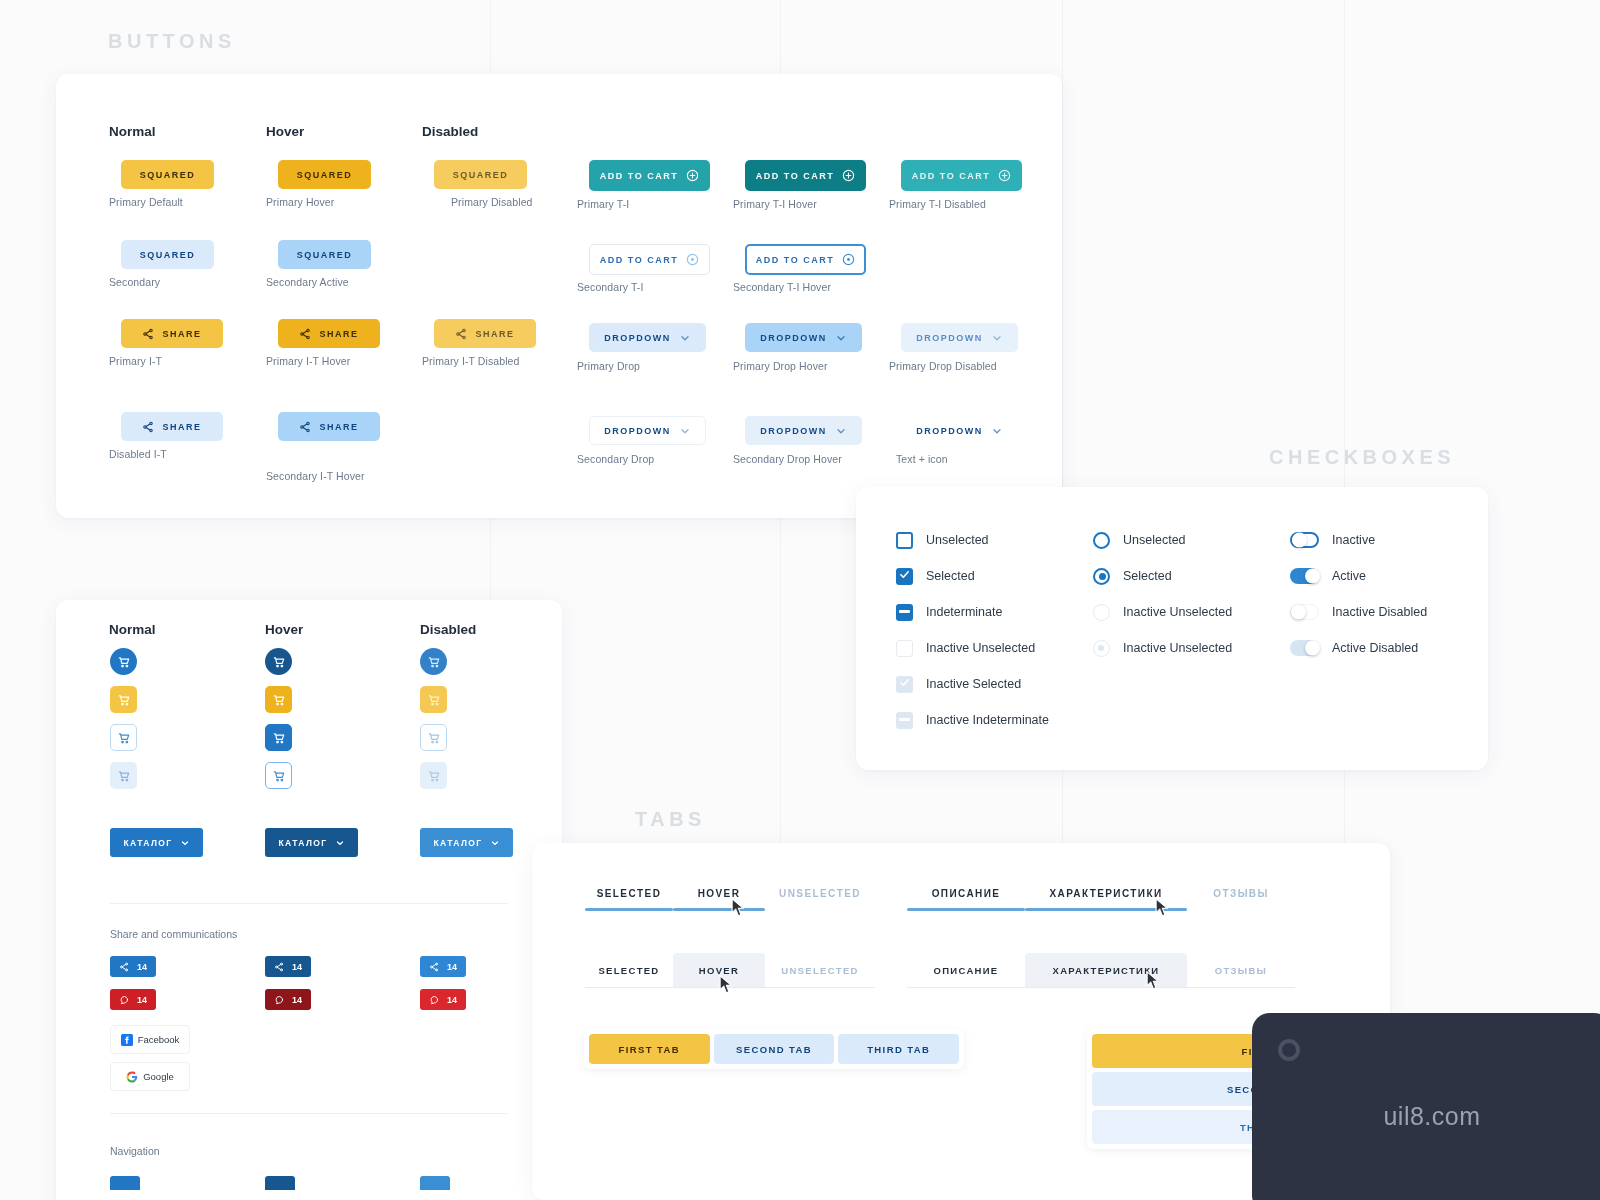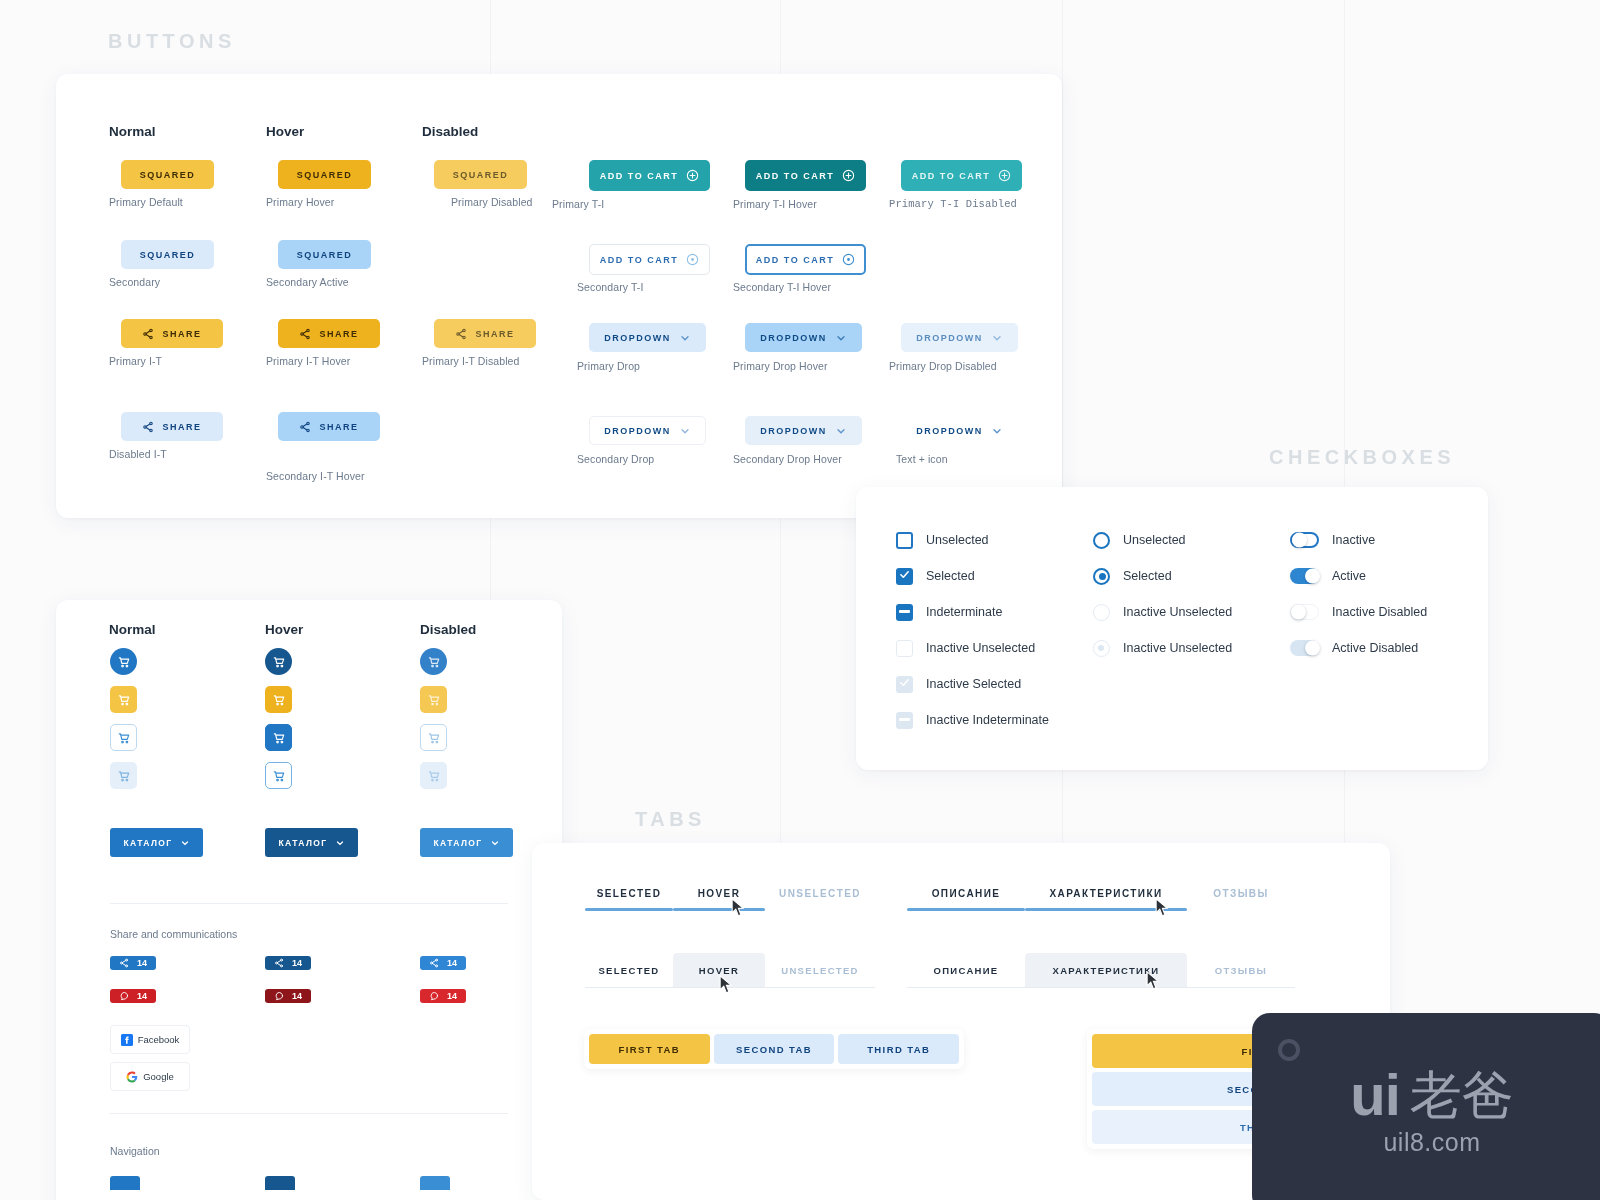--- a/index.html
+++ b/index.html
@@ -89,21 +89,21 @@
     align-items:center;justify-content:center;gap:7px;
     font-size:8.5px;font-weight:bold;letter-spacing:1.4px;color:#fff;cursor:pointer;
   }
   .k1{background:#2277c4;} .k2{background:#17578f;} .k3{background:#3a8ed3;}
 
   .divider{ height:1px; background:#eceff3; }
   .small-lbl{ font-size:10.5px; color:#6b7a8d; }
 
   .pillbtn{
     display:inline-flex;align-items:center;justify-content:center;gap:8px;
-    height:14px;padding:0 9px;border-radius:3px;font-size:9px;font-weight:bold;color:#fff;cursor:pointer;
+    height:21px;padding:0 9px;border-radius:3px;font-size:9px;font-weight:bold;color:#fff;cursor:pointer;
   }
   .p-blue{background:#2277c4;} .p-blue-d{background:#17578f;} .p-blue-l{background:#2f86d4;}
   .p-red{background:#cc2026;} .p-red-d{background:#8e161b;} .p-red-l{background:#d8272d;}
 
   .socbtn{
     width:80px;height:29px;background:#fff;border:1px solid #edf0f4;border-radius:4px;
     display:inline-flex;align-items:center;justify-content:center;gap:5px;
     font-size:9.5px;color:#2d3a49;cursor:pointer;
   }
 
@@ -293,21 +293,21 @@
   <button class="btn w-cart b-teal" style="position:absolute;left:521px;top:86px;">
     <span>ADD TO CART</span>
     <span class="icn">
         <svg width="13" height="13" viewBox="0 0 24 24" fill="none" stroke="#fff" stroke-width="2">
           <circle cx="12" cy="12" r="9.5"></circle>
           <line x1="12" y1="7.6" x2="12" y2="16.4" stroke-linecap="round"></line>
           <line x1="7.6" y1="12" x2="16.4" y2="12" stroke-linecap="round"></line>
         </svg>
       </span>
   </button>
-  <div class="cap" style="position:absolute;left:496px;top:124px;">Primary T-I</div>
+  <div class="cap" style="position:absolute;left:521px;top:124px;">Primary T-I</div>
 
   <button class="btn w-cart b-teal-h" style="position:absolute;left:677px;top:86px;">
     <span>ADD TO CART</span>
     <span class="icn">
         <svg width="13" height="13" viewBox="0 0 24 24" fill="none" stroke="#fff" stroke-width="2">
           <circle cx="12" cy="12" r="9.5"></circle>
           <line x1="12" y1="7.6" x2="12" y2="16.4" stroke-linecap="round"></line>
           <line x1="7.6" y1="12" x2="16.4" y2="12" stroke-linecap="round"></line>
         </svg>
       </span>
@@ -317,21 +317,21 @@
   <button class="btn w-cart b-teal-d" style="position:absolute;left:833px;top:86px;">
     <span>ADD TO CART</span>
     <span class="icn">
         <svg width="13" height="13" viewBox="0 0 24 24" fill="none" stroke="#e6f6f7" stroke-width="2">
           <circle cx="12" cy="12" r="9.5"></circle>
           <line x1="12" y1="7.6" x2="12" y2="16.4" stroke-linecap="round"></line>
           <line x1="7.6" y1="12" x2="16.4" y2="12" stroke-linecap="round"></line>
         </svg>
       </span>
   </button>
-  <div class="cap" style="position:absolute;left:833px;top:124px;font-family:Liberation Mono, monospace;">Primary T-I Disabled</div>
+  <div class="cap" style="position:absolute;left:833px;top:124px;">Primary T-I Disabled</div>
 
   <button class="btn w-cart b-out" style="position:absolute;left:521px;top:170px;">
     <span>ADD TO CART</span>
     <span class="icn">
         <svg width="13" height="13" viewBox="0 0 24 24" fill="none" stroke="#8fc0e6" stroke-width="2">
           <circle cx="12" cy="12" r="9.5"></circle>
           <circle cx="12" cy="12" r="2.6" fill="#8fc0e6" stroke="none"></circle>
         </svg>
       </span>
   </button>
@@ -806,18 +806,14 @@
 </svg>
 <svg class="cursor" style="left:719px; top:975px;" viewBox="0 0 16 22">
   <path d="M1 1 L1 16 L5 12.4 L7.8 19.6 L10.6 18.4 L7.9 11.4 L13 11.2 Z" fill="#2d3239" stroke="#fff" stroke-width="1.2"></path>
 </svg>
 <svg class="cursor" style="left:1146px; top:971px;" viewBox="0 0 16 22">
   <path d="M1 1 L1 16 L5 12.4 L7.8 19.6 L10.6 18.4 L7.9 11.4 L13 11.2 Z" fill="#2d3239" stroke="#fff" stroke-width="1.2"></path>
 </svg>
 
 <div class="watermark" style="left:1252px; top:1013px; width:360px; height:200px;">
   <div class="wm-ring"></div>
-  <div class="wm-row">
-    <span class="wm-ui">ui</span>
-    <span class="wm-cn">老爸</span>
-  </div>
   <div class="wm-sub">uil8.com</div>
 </div>
 
 </body></html>

